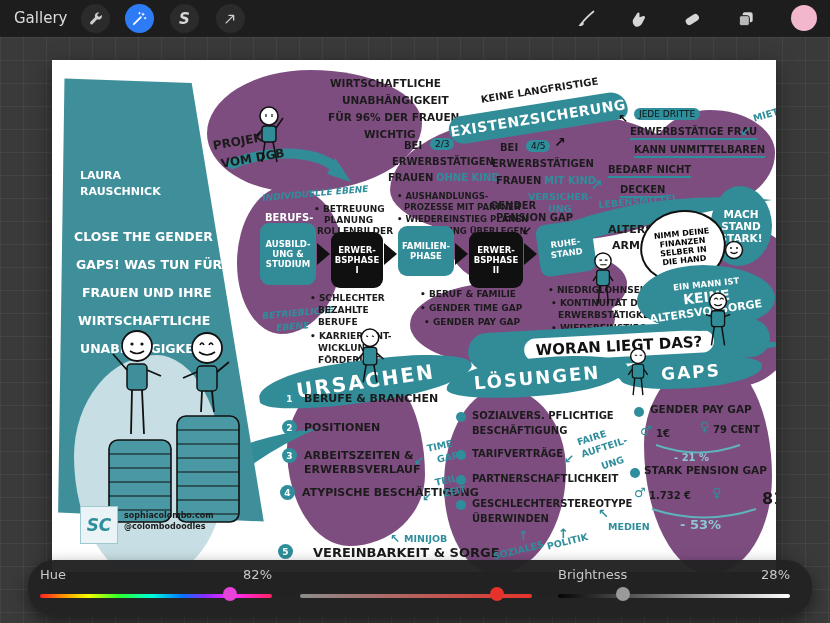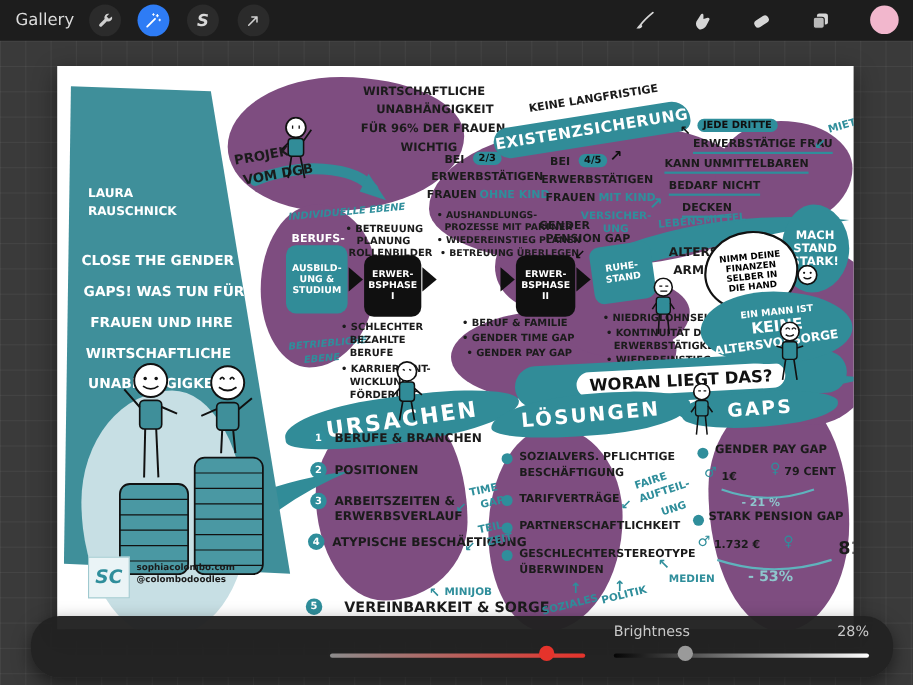--- a/index.html
+++ b/index.html
@@ -22,21 +22,21 @@
     background-size:23px 23px;}
   
   #canvas{position:absolute;left:52px;top:60px;width:724px;height:512px;background:#fff;
           overflow:hidden;box-shadow:0 6px 20px rgba(0,0,0,.45);z-index:5;}
   .blob{position:absolute;background:#7e4d80;border-radius:48% 52% 58% 42% / 52% 44% 56% 48%;}
   .t{position:absolute;font-weight:700;white-space:nowrap;color:#1b1b1b;font-size:10px;
      transform-origin:left top;line-height:1.1;}
   .tl{color:#2f8e9b;}
   .wt{color:#fff;}
   .ul{border-bottom:2px solid #2f8e9b;padding-bottom:1px;}
-  .pill{position:absolute;background:#2f8e9b;color:#101010;font-weight:700;font-size:9px;
+  .pill{position:absolute;background:#2f8e9b;color:#101010;font-weight:400;font-size:9px;
         border-radius:7px;padding:1px 5px;white-space:nowrap;transform-origin:left top;}
   .ribbon{position:absolute;background:#318c98;display:flex;align-items:center;justify-content:center;
           transform-origin:center;}
   .phase{position:absolute;border-radius:9px;display:flex;flex-direction:column;align-items:center;
          justify-content:center;text-align:center;font-weight:700;font-size:8.5px;color:#fff;line-height:1.2;}
   .phase.teal{background:#318c98;}
   .phase.black{background:#101010;}
   .tri{position:absolute;width:0;height:0;border-top:11px solid transparent;border-bottom:11px solid transparent;
        border-left:13px solid #101010;}
   .num{position:absolute;width:15px;height:15px;border-radius:50%;background:#2f8e9b;color:#fff;
@@ -204,21 +204,21 @@
     <span class="t" style="left:448px;top:82px;font-size:10px">BEI</span>
     <span class="pill" style="left:474px;top:80px">4/5</span>
     <span class="arr" style="left:502px;top:74px;font-size:14px;color:#111">↗</span>
     <span class="t" style="left:440px;top:98px;font-size:10px">ERWERBSTÄTIGEN</span>
     <span class="t" style="left:444px;top:115px;font-size:10px">FRAUEN</span>
     <span class="t tl" style="left:492px;top:115px;font-size:10px">MIT KIND</span>
 
     <span class="arr" style="left:566px;top:52px;font-size:12px;color:#111">↖</span>
     <span class="pill" style="left:582px;top:48px">JEDE DRITTE</span>
     <span class="t ul" style="left:578px;top:66px;font-size:10px">ERWERBSTÄTIGE FRAU</span>
-    <span class="t ul" style="left:552px;top:84px;font-size:10px">KANN UNMITTELBAREN</span>
+    <span class="t ul" style="left:582px;top:84px;font-size:10px">KANN UNMITTELBAREN</span>
     <span class="t ul" style="left:556px;top:104px;font-size:10px">BEDARF NICHT</span>
     <span class="t ul" style="left:568px;top:124px;font-size:10px">DECKEN</span>
     <span class="t tl" style="left:700px;top:54px;font-size:9.5px;transform:rotate(-16deg)">MIETE</span>
     <span class="arr" style="left:688px;top:64px;font-size:13px">↙</span>
     <span class="arr" style="left:538px;top:116px;font-size:15px">↗</span>
     <span class="t tl" style="left:546px;top:140px;font-size:9.5px;transform:rotate(-5deg)">LEBENSMITTEL</span>
     <span class="t tl" style="left:476px;top:132px;font-size:9.5px">VERSICHER-</span>
     <span class="t tl" style="left:496px;top:144px;font-size:9.5px">UNG</span>
 
     <span class="t tl" style="left:210px;top:134px;font-size:9px;font-style:italic;transform:rotate(-5deg)">INDIVIDUELLE EBENE</span>
@@ -240,20 +240,24 @@
       <span>UNG &amp;</span>
       <span>STUDIUM</span>
     </div>
     <div class="tri" style="left:265px;top:183px"></div>
     <div class="phase black" style="left:279px;top:172px;width:52px;height:56px">
       <span>ERWER-</span>
       <span>BSPHASE</span>
       <span>I</span>
     </div>
     <div class="tri" style="left:332px;top:183px"></div>
+    <div class="phase teal" style="left:346px;top:166px;width:56px;height:50px">
+      <span>FAMILIEN-</span>
+      <span>PHASE</span>
+    </div>
     <div class="tri" style="left:403px;top:183px"></div>
     <div class="phase black" style="left:417px;top:172px;width:54px;height:56px">
       <span>ERWER-</span>
       <span>BSPHASE</span>
       <span>II</span>
     </div>
     <div class="tri" style="left:472px;top:183px"></div>
     <div class="phase teal" style="left:486px;top:162px;width:56px;height:52px;transform:rotate(-8deg)">
       <span>RUHE-</span>
       <span>STAND</span>
@@ -418,20 +422,28 @@
     </svg>
     <svg class="stick" style="left:650px;top:232px" width="32" height="60" viewBox="0 0 34 64">
       <circle cx="17" cy="10" r="9" fill="#fff" stroke="#111" stroke-width="1.6"></circle>
       <path d="M13 8 q2-3 4 0 M19 8 q2-3 4 0 M13 13 q4 3 8 0" stroke="#111" stroke-width="1.3" fill="none"></path>
       <rect x="10" y="20" width="14" height="17" rx="3" fill="#318c98" stroke="#111" stroke-width="1.4"></rect>
       <path d="M10 26 L4 24 M24 26 L30 24 M13 37 L10 57 M21 37 L24 57" stroke="#111" stroke-width="1.6" fill="none"></path>
     </svg>
   </div>
 
   <div id="hsb">
+    <div class="sgroup" style="left:12px">
+      <div class="srow">
+        <span>Hue</span>
+        <span>82%</span>
+      </div>
+      <div class="strack hue-track"></div>
+      <div class="sknob" style="background: rgb(231, 67, 216); left: calc(82% - 7px);"></div>
+    </div>
     <div class="sgroup" style="left:272px">
       <div class="strack sat-track"></div>
       <div class="sknob" style="background: rgb(229, 51, 43); left: calc(85% - 7px);"></div>
     </div>
     <div class="sgroup" style="left:530px">
       <div class="srow">
         <span>Brightness</span>
         <span>28%</span>
       </div>
       <div class="strack bri-track"></div>

